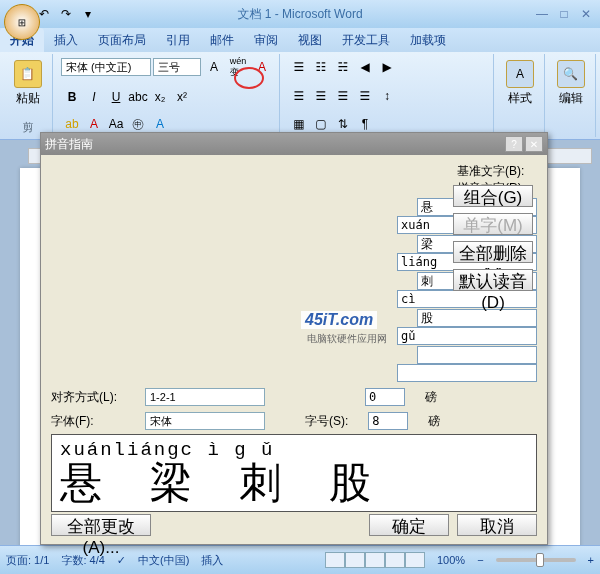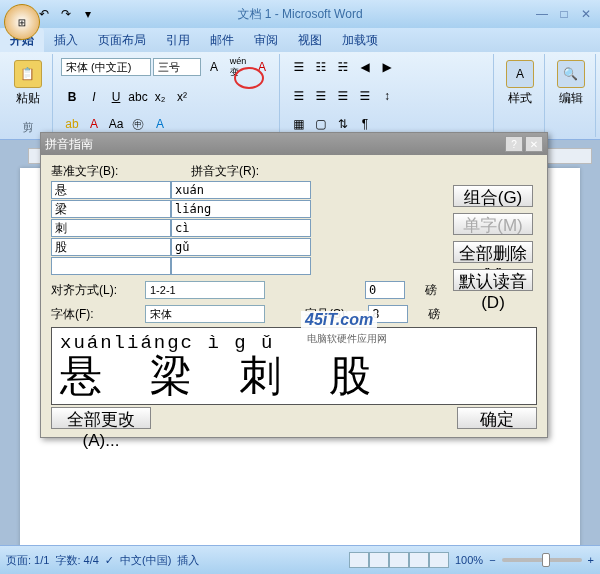--- a/index.html
+++ b/index.html
@@ -35,41 +35,41 @@
 .docarea { background: #a8bfd8; height: 420px; position: relative; padding: 8px; }
 .ruler-h { height: 16px; background: #e8eef5; border: 1px solid #bbb; margin-left: 20px; }
 .page { background: #fff; width: 560px; height: 390px; margin: 4px auto 0; box-shadow: 0 0 4px rgba(0,0,0,0.2); }
 
 
 .dialog { position: absolute; top: 132px; left: 40px; width: 508px; background: #ece9d8; border: 1px solid #888; box-shadow: 2px 2px 6px rgba(0,0,0,0.4); z-index: 20; }
 .dlg-title { height: 22px; background: linear-gradient(#a0a0a0, #888); color: #fff; display: flex; align-items: center; padding: 0 4px; font-size: 12px; }
 .dlg-close { margin-left: auto; display: flex; gap: 2px; }
 .dlg-close span { width: 18px; height: 16px; background: #ddd; border: 1px solid #999; display: flex; align-items: center; justify-content: center; font-size: 10px; }
 .dlg-body { padding: 8px 10px; }
-.dlg-row { display: flex; align-items: flex-end; margin-bottom: 1px; }
+.dlg-row { display: flex; align-items: flex-end; margin-bottom: 1px; flex-direction: column; }
 .dlg-label { width: 80px; }
 .dlg-label2 { width: 80px; margin-left: 60px; }
 .input { background: #fff; border: 1px solid #7b9ebd; height: 18px; padding: 0 3px; font-family: monospace; font-size: 12px; }
 .base-input { width: 120px; }
 .ruby-input { width: 140px; }
 .side-btns { position: absolute; right: 14px; top: 30px; display: flex; flex-direction: column; gap: 6px; }
 .side-btn { width: 80px; height: 22px; background: linear-gradient(#fff, #e0e0e0); border: 1px solid #888; font-size: 17px; }
 .side-btn:disabled { color: #aaa; }
 .param-row { display: flex; align-items: center; gap: 20px; margin-top: 6px; }
 .param-label { width: 74px; }
 .preview-box { background: #fff; border: 1px solid #555; height: 78px; margin-top: 4px; padding: 4px 8px; font-size: 26px; font-family: serif; overflow: hidden; }
 .preview-box .ruby-line { font-size: 19px; letter-spacing: 2px; font-family: Liberation Mono, monospace; }
 .preview-box .base-line { font-size: 42px; letter-spacing: 18px; margin-top: -6px; }
 .dlg-footer { display: flex; gap: 8px; margin-top: 2px; }
 .spacer { flex: 1; }
 .watermark { position: absolute; top: 156px; left: 260px; font-size: 16px; color: #3060b0; font-weight: bold; font-style: italic; background: rgba(255,255,255,0.9); padding: 0 4px; z-index: 2; }
 .watermark-sub { position: absolute; top: 177px; left: 266px; font-size: 10px; color: #666; z-index: 2; }
 
 
-.statusbar { height: 22px; background: linear-gradient(#cde5fa, #a8d0f0); display: flex; align-items: center; padding: 14px 6px; gap: 6px; color: #15428b; font-size: 11px; position: absolute; bottom: 0; width: 100%; border-top: 1px solid #8db2e3; }
+.statusbar { height: 22px; background: linear-gradient(#cde5fa, #a8d0f0); display: flex; align-items: center; padding: 14px 6px; gap: 12px; color: #15428b; font-size: 11px; position: absolute; bottom: 0; width: 100%; border-top: 1px solid #8db2e3; }
 .zoom-slider { width: 80px; height: 4px; background: #bbb; border-radius: 2px; position: relative; }
 .zoom-thumb { width: 8px; height: 14px; background: #fff; border: 1px solid #888; position: absolute; left: 50%; top: -5px; border-radius: 2px; }
 .view-btns { display: flex; gap: 0; margin-left: auto; }
 .view-btn { width: 20px; height: 16px; border: 1px solid #8ab; background: #e8f0fa; }
 </style>
 </head>
 <body>
 
 <div class="titlebar">
   <div class="qat">
@@ -88,20 +88,21 @@
 <div class="office-btn" style="position:absolute;top:2px;left:2px;">⊞</div>
 
 <div class="tabs">
   <div class="tab active">开始</div>
   <div class="tab">插入</div>
   <div class="tab">页面布局</div>
   <div class="tab">引用</div>
   <div class="tab">邮件</div>
   <div class="tab">审阅</div>
   <div class="tab">视图</div>
+  <div class="tab">开发工具</div>
   <div class="tab">加载项</div>
 </div>
 
 <div class="ribbon">
   <div class="group">
     <div class="big-btn">
       <div class="big-icon">📋</div>
       <span>粘贴</span>
     </div>
     <div class="group-label">剪</div>
@@ -237,20 +238,21 @@
 
     <div class="preview-box">
       <div class="ruby-line">xuánliángc ì g ǔ</div>
       <div class="base-line">悬 梁 刺 股</div>
     </div>
 
     <div class="dlg-footer">
       <button class="side-btn" style="width:100px">全部更改(A)...</button>
       <div class="spacer"></div>
       <button class="side-btn">确定</button>
+      <button class="side-btn">取消</button>
     </div>
   </div>
 </div>
 
 <div class="statusbar">
   <span>页面: 1/1</span>
   <span>字数: 4/4</span>
   <span>✓</span>
   <span>中文(中国)</span>
   <span>插入</span>

